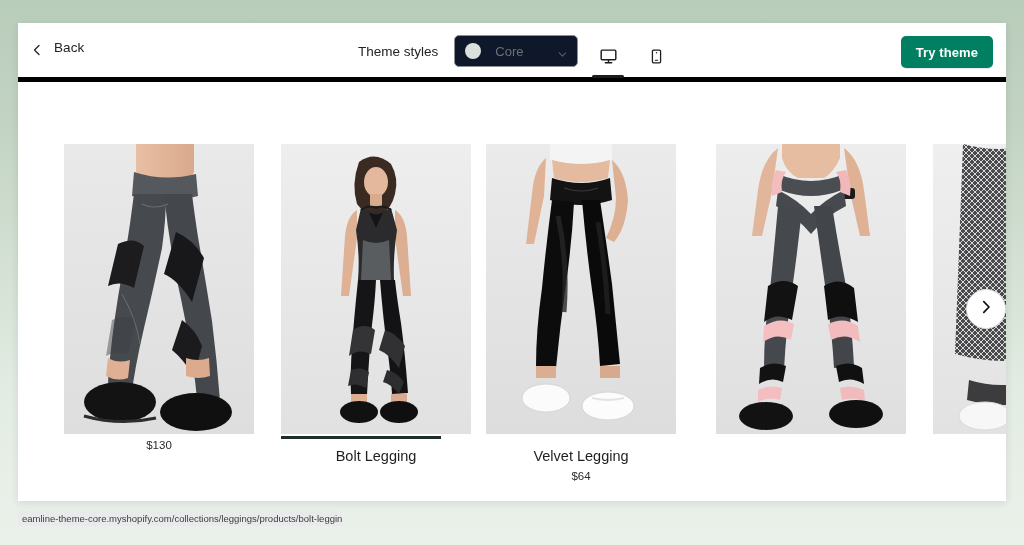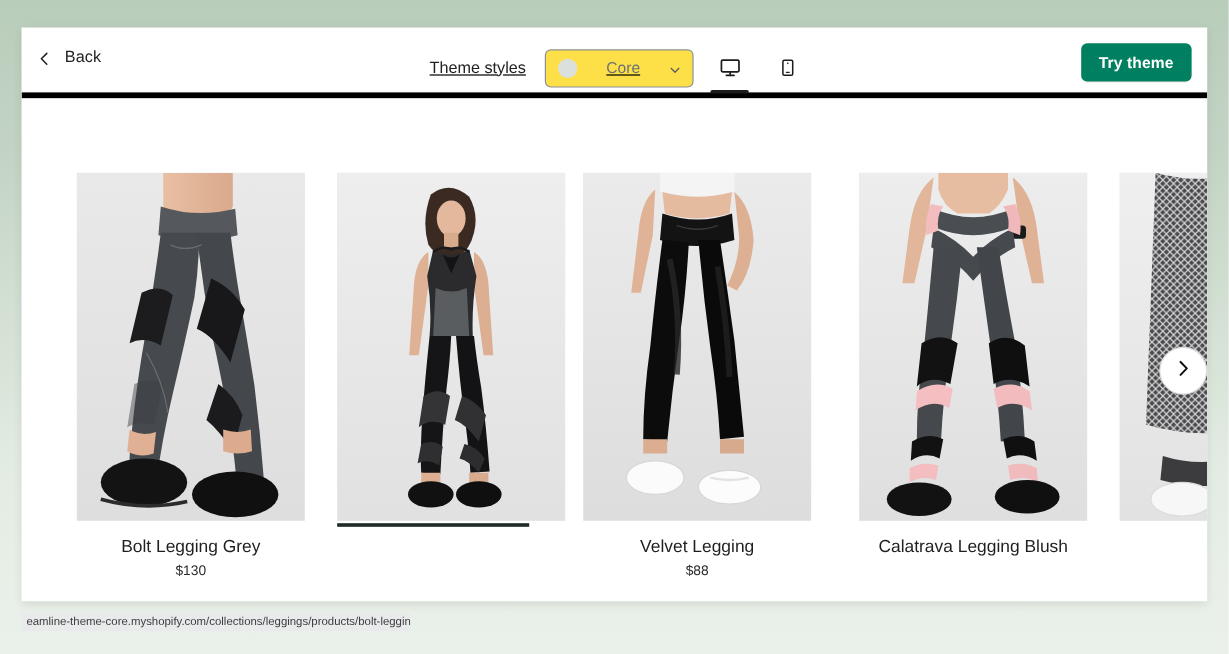--- a/index.html
+++ b/index.html
@@ -56,42 +56,40 @@
     font-size: 13.5px;
     color: #202223;
     letter-spacing: .1px;
   }
 
   .center-group {
     position: absolute;
     left: 340px;
     top: 12px;
     display: flex;
-    align-items: center;
     gap: 12px;
-    text-decoration: underline;
   }
   .theme-styles-label {
     font-size: 13.5px;
     color: #202223;
     line-height: 34px;
     margin-right: 4px;
   }
 
   .style-select {
     width: 124px;
     height: 32px;
     border: 1px solid #8c9196;
     border-radius: 5px;
-    background: #fde047;
+    background: #0f172a;
     display: flex;
     align-items: center;
     padding: 0 9px 0 10px;
     cursor: pointer;
-    gap: 24px;
+    gap: 14px;
   }
   .swatch {
     width: 16px; height: 16px;
     border-radius: 50%;
     background: #dce0dd;
     flex: 0 0 auto;
   }
   .style-name {
     font-size: 13px;
     color: #6d7175;
@@ -312,21 +310,20 @@
               <path d="M58 150 q14 24 18 50" stroke="#6b6e71" stroke-width="1" fill="none"></path>
 
               <path d="M44 214 q10 6 22 2 l-2 18 q-11 4 -22 -2z" fill="#e0b094"></path>
               <path d="M122 214 q12 4 23 0 l1 18 q-12 4 -24 0z" fill="#dcab8e"></path>
 
               <ellipse cx="56" cy="258" rx="36" ry="20" fill="#131313"></ellipse>
               <ellipse cx="132" cy="268" rx="36" ry="19" fill="#101010"></ellipse>
               <path d="M20 272 q36 10 72 2" stroke="#2c2c2c" stroke-width="3" fill="none"></path>
             </svg>
           </div>
-          <div class="product-title">Bolt Legging Grey</div>
           <div class="product-price">$130</div>
         </div>
 
         <div class="product-card" style="left:263px;">
           <div class="product-media">
             <svg viewBox="0 0 190 290" xmlns="http://www.w3.org/2000/svg">
               <defs>
                 <linearGradient id="g2bg" x1="0" y1="0" x2="0" y2="1">
                   <stop offset="0" stop-color="#eeeeee"></stop>
                     <stop offset="1" stop-color="#e1e1e1"></stop>
@@ -355,20 +352,21 @@
               <path d="M70 226 q10 -4 18 2 l-3 16 q-9 -6 -18 -2z" fill="#2f2f31"></path>
               <path d="M106 226 q10 2 17 12 l-5 12 q-8 -10 -16 -12z" fill="#2d2d2f"></path>
 
               <path d="M70 250 h16 v8 h-16z" fill="#ddaf92"></path>
               <path d="M110 250 h16 v8 h-16z" fill="#d9ab8e"></path>
               <ellipse cx="78" cy="268" rx="19" ry="11" fill="#111"></ellipse>
               <ellipse cx="118" cy="268" rx="19" ry="11" fill="#0f0f0f"></ellipse>
             </svg>
           </div>
           <div class="card-progress"></div>
+          <div class="product-title">Bolt Legging</div>
         </div>
 
         <div class="product-card" style="left:468px;">
           <div class="product-media">
             <svg viewBox="0 0 190 290" xmlns="http://www.w3.org/2000/svg">
               <defs>
                 <linearGradient id="g3bg" x1="0" y1="0" x2="0" y2="1">
                   <stop offset="0" stop-color="#ebebeb"></stop>
                     <stop offset="1" stop-color="#dddddd"></stop>
                 </linearGradient>
@@ -393,21 +391,21 @@
 
               <path d="M50 222 h20 v12 h-20z" fill="#dcae91"></path>
               <path d="M114 222 h20 v12 h-20z" fill="#d8aa8d"></path>
 
               <ellipse cx="60" cy="254" rx="24" ry="14" fill="#fbfbfb" stroke="#d6d6d6"></ellipse>
               <ellipse cx="122" cy="262" rx="26" ry="14" fill="#fcfcfc" stroke="#d6d6d6"></ellipse>
               <path d="M106 254 q16 4 32 0" stroke="#e3e3e3" stroke-width="2" fill="none"></path>
             </svg>
           </div>
           <div class="product-title">Velvet Legging</div>
-          <div class="product-price">$88</div>
+          <div class="product-price">$64</div>
         </div>
 
         <div class="product-card" style="left:698px;">
           <div class="product-media">
             <svg viewBox="0 0 190 290" xmlns="http://www.w3.org/2000/svg">
               <defs>
                 <linearGradient id="g4bg" x1="0" y1="0" x2="0" y2="1">
                   <stop offset="0" stop-color="#ededed"></stop>
                     <stop offset="1" stop-color="#dfdfdf"></stop>
                 </linearGradient>
@@ -439,21 +437,20 @@
               <path d="M44 224 q14 -8 26 -2 l-3 16 q-12 -6 -24 2z" fill="#121213"></path>
               <path d="M120 222 q14 -6 26 2 l2 16 q-13 -8 -25 -2z" fill="#101011"></path>
 
               <path d="M42 246 q12 -6 24 -2 l-2 12 q-11 -4 -22 2z" fill="#f4bec1"></path>
               <path d="M124 244 q12 -4 24 2 l1 12 q-12 -6 -23 -2z" fill="#f1babd"></path>
 
               <ellipse cx="50" cy="272" rx="27" ry="14" fill="#121212"></ellipse>
               <ellipse cx="140" cy="270" rx="27" ry="14" fill="#101010"></ellipse>
             </svg>
           </div>
-          <div class="product-title">Calatrava Legging Blush</div>
         </div>
 
         <div class="product-card" style="left:915px;">
           <div class="product-media">
             <svg viewBox="0 0 190 290" xmlns="http://www.w3.org/2000/svg">
               <defs>
                 <linearGradient id="g5bg" x1="0" y1="0" x2="0" y2="1">
                   <stop offset="0" stop-color="#efefef"></stop>
                     <stop offset="1" stop-color="#e2e2e2"></stop>
                 </linearGradient>

